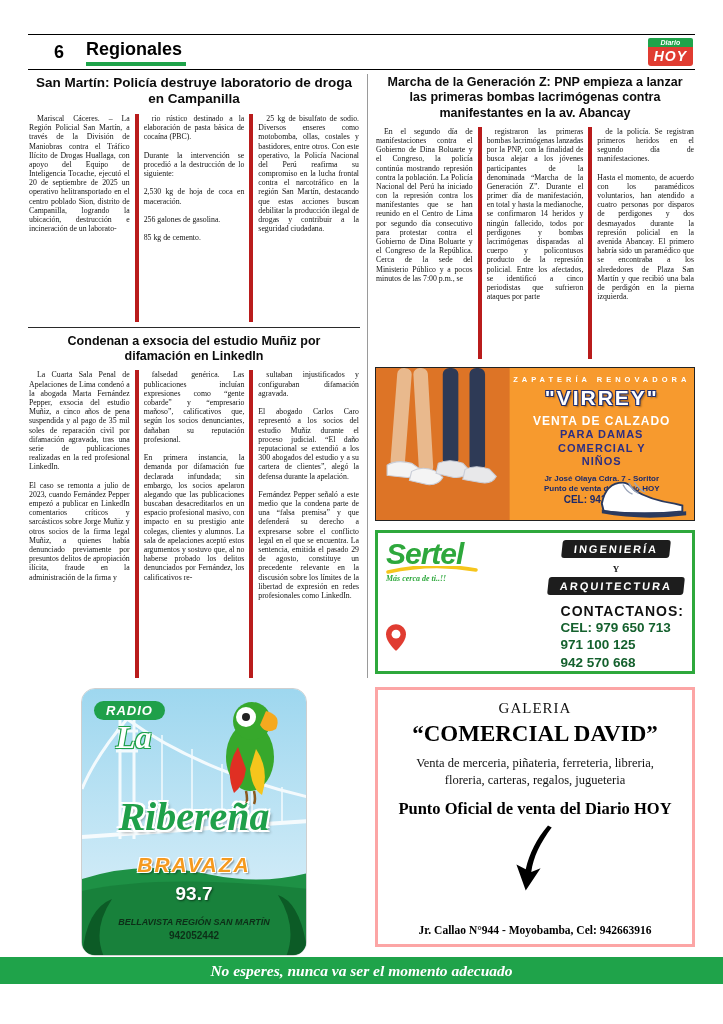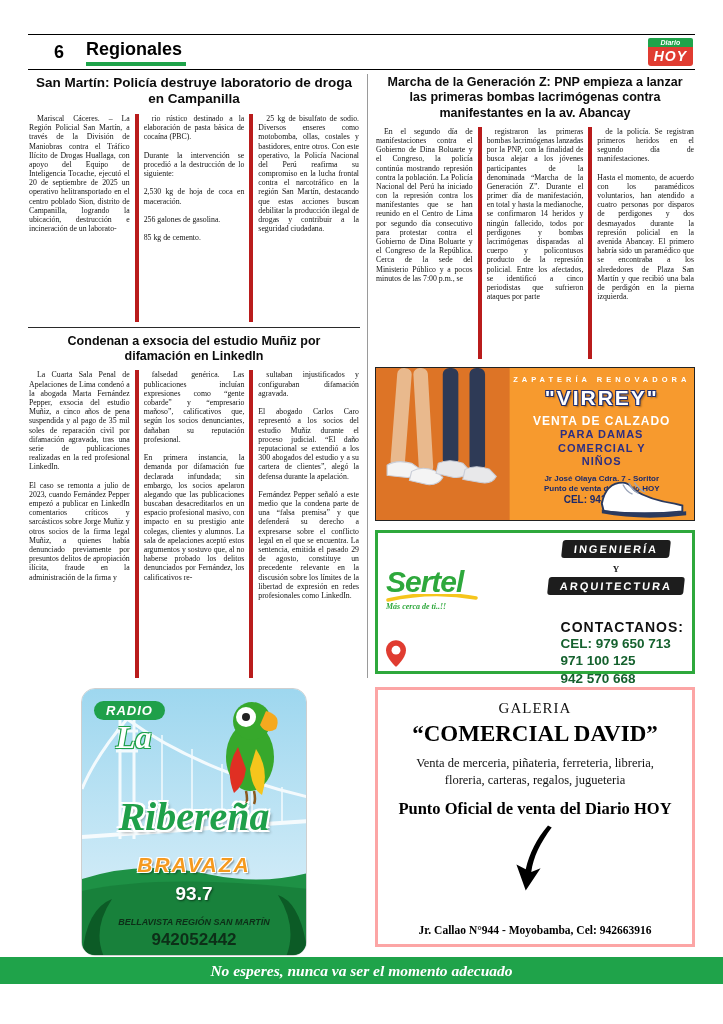--- a/index.html
+++ b/index.html
@@ -58,21 +58,21 @@
   .v-line1 { color:#fff; font-weight:bold; font-size:12px; letter-spacing:1px; margin-top:4px; }
   .v-line2 { color:#2c2e83; font-weight:bold; font-size:11px; letter-spacing:1px; line-height:1.25; }
   .v-addr { color:#1c2a6b; font-weight:bold; font-size:8px; margin-top:1px; }
   .v-addr.first { margin-top:5px; }
   .v-phone { color:#1c2a6b; font-weight:bold; font-size:10px; margin-top:1px; }
   .virrey-sneaker { position:absolute; right:4px; bottom:2px; }
 
   
   .sertel-ad { margin-top:9px; height:144px; background:#fff; border:3px solid #2ea83c; padding:6px 8px; }
   .sertel-top { display:flex; align-items:flex-start; }
-  .sertel-logo-wrap { line-height:1;margin-top:28px; }
+  .sertel-logo-wrap { line-height:1; }
   .sertel-logo { color:#2ea83c; font-family:"Liberation Sans",sans-serif; font-style:italic;
                  font-weight:bold; font-size:30px; letter-spacing:-1px; }
   .sertel-swoosh { display:block; margin-top:-3px; }
   .sertel-slogan { color:#2ea83c; font-style:italic; font-size:8px; font-weight:bold; margin-top:1px; }
   .sertel-badges { margin-left:auto; text-align:center; }
   .badge { display:inline-block; background:#1d1d1d; color:#fff; font-family:"Liberation Sans",sans-serif;
            font-weight:bold; letter-spacing:2px; font-size:11px; padding:3px 12px; border-radius:3px;
            transform:skewX(-6deg); }
   .badge-conj { color:#1d1d1d; font-weight:bold; font-size:9px; margin:0 4px; }
   .sertel-bottom { display:flex; align-items:center; margin-top:8px; }
@@ -99,21 +99,21 @@
                 text-shadow:2px 2px 0 #fff,-2px -2px 0 #fff,2px -2px 0 #fff,-2px 2px 0 #fff,3px 3px 3px rgba(0,0,0,.3); }
   .radio-tag { position:absolute; top:164px; width:100%; text-align:center; color:#f59a1f;
                font-family:"Liberation Sans",sans-serif; font-style:italic; font-weight:bold; font-size:21px; letter-spacing:2px;
                text-shadow:1px 1px 0 #fff,-1px -1px 0 #fff,1px -1px 0 #fff,-1px 1px 0 #fff,2px 2px 2px rgba(0,0,0,.4); }
   .radio-freq { position:absolute; top:194px; width:100%; text-align:center; color:#fff;
                 font-family:"Liberation Sans",sans-serif; font-weight:bold; font-size:19px;
                 text-shadow:1px 1px 2px #0a3d1d; }
   .radio-loc { position:absolute; top:228px; width:100%; text-align:center; color:#0d2f18;
                font-family:"Liberation Sans",sans-serif; font-style:italic; font-weight:bold; font-size:9px; }
   .radio-phone { position:absolute; top:241px; width:100%; text-align:center; color:#0d2f18;
-                 font-family:"Liberation Sans",sans-serif; font-weight:bold; font-size:17px; }
+                 font-family:"Liberation Sans",sans-serif; font-weight:bold; font-size:10px; }
 
   
   .david-ad { margin-top:13px; height:260px; background:#fff; border:3px solid #fca5a5;
               text-align:center; padding-top:10px; position:relative; }
   .d-galeria { font-size:15px; letter-spacing:1px; color:#111; }
   .d-name { font-size:23px; font-weight:bold; color:#000; margin-top:4px; }
   .d-items { font-size:12.5px; color:#111; margin:8px 18px 0; line-height:1.35; }
   .d-sale { font-size:16.5px; font-weight:bold; color:#000; margin-top:10px; }
   .d-arrow { margin-top:6px; }
   .d-address { position:absolute; bottom:8px; width:100%; font-weight:bold; font-size:11.5px; color:#000; }

